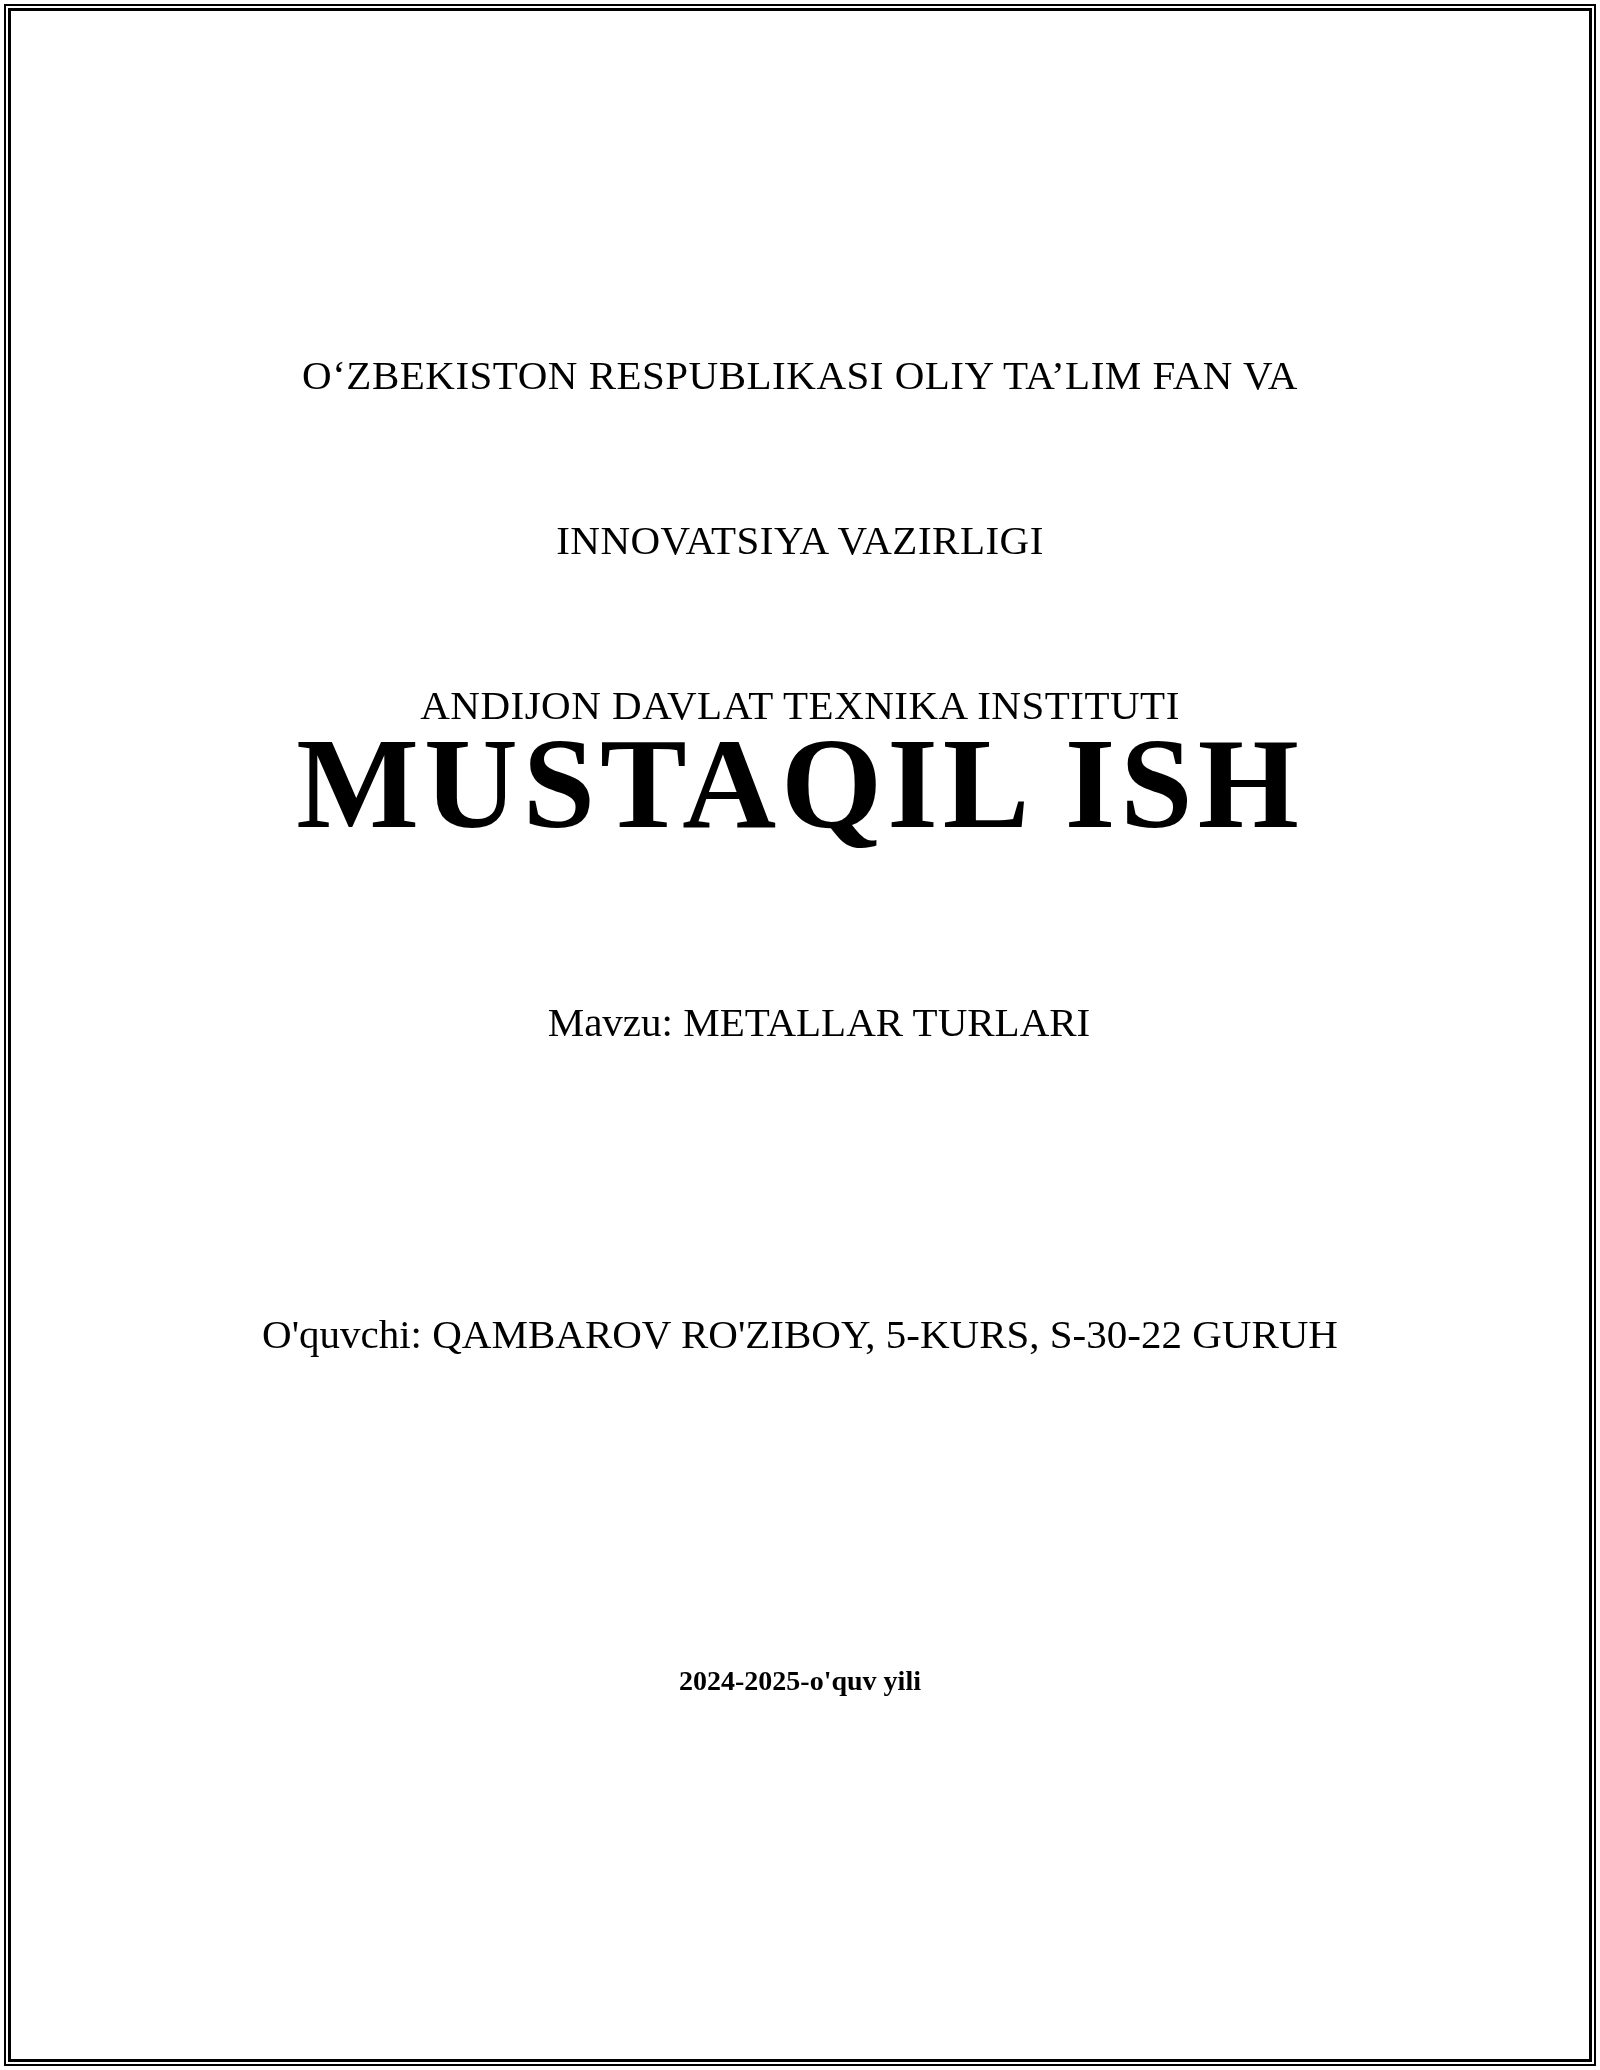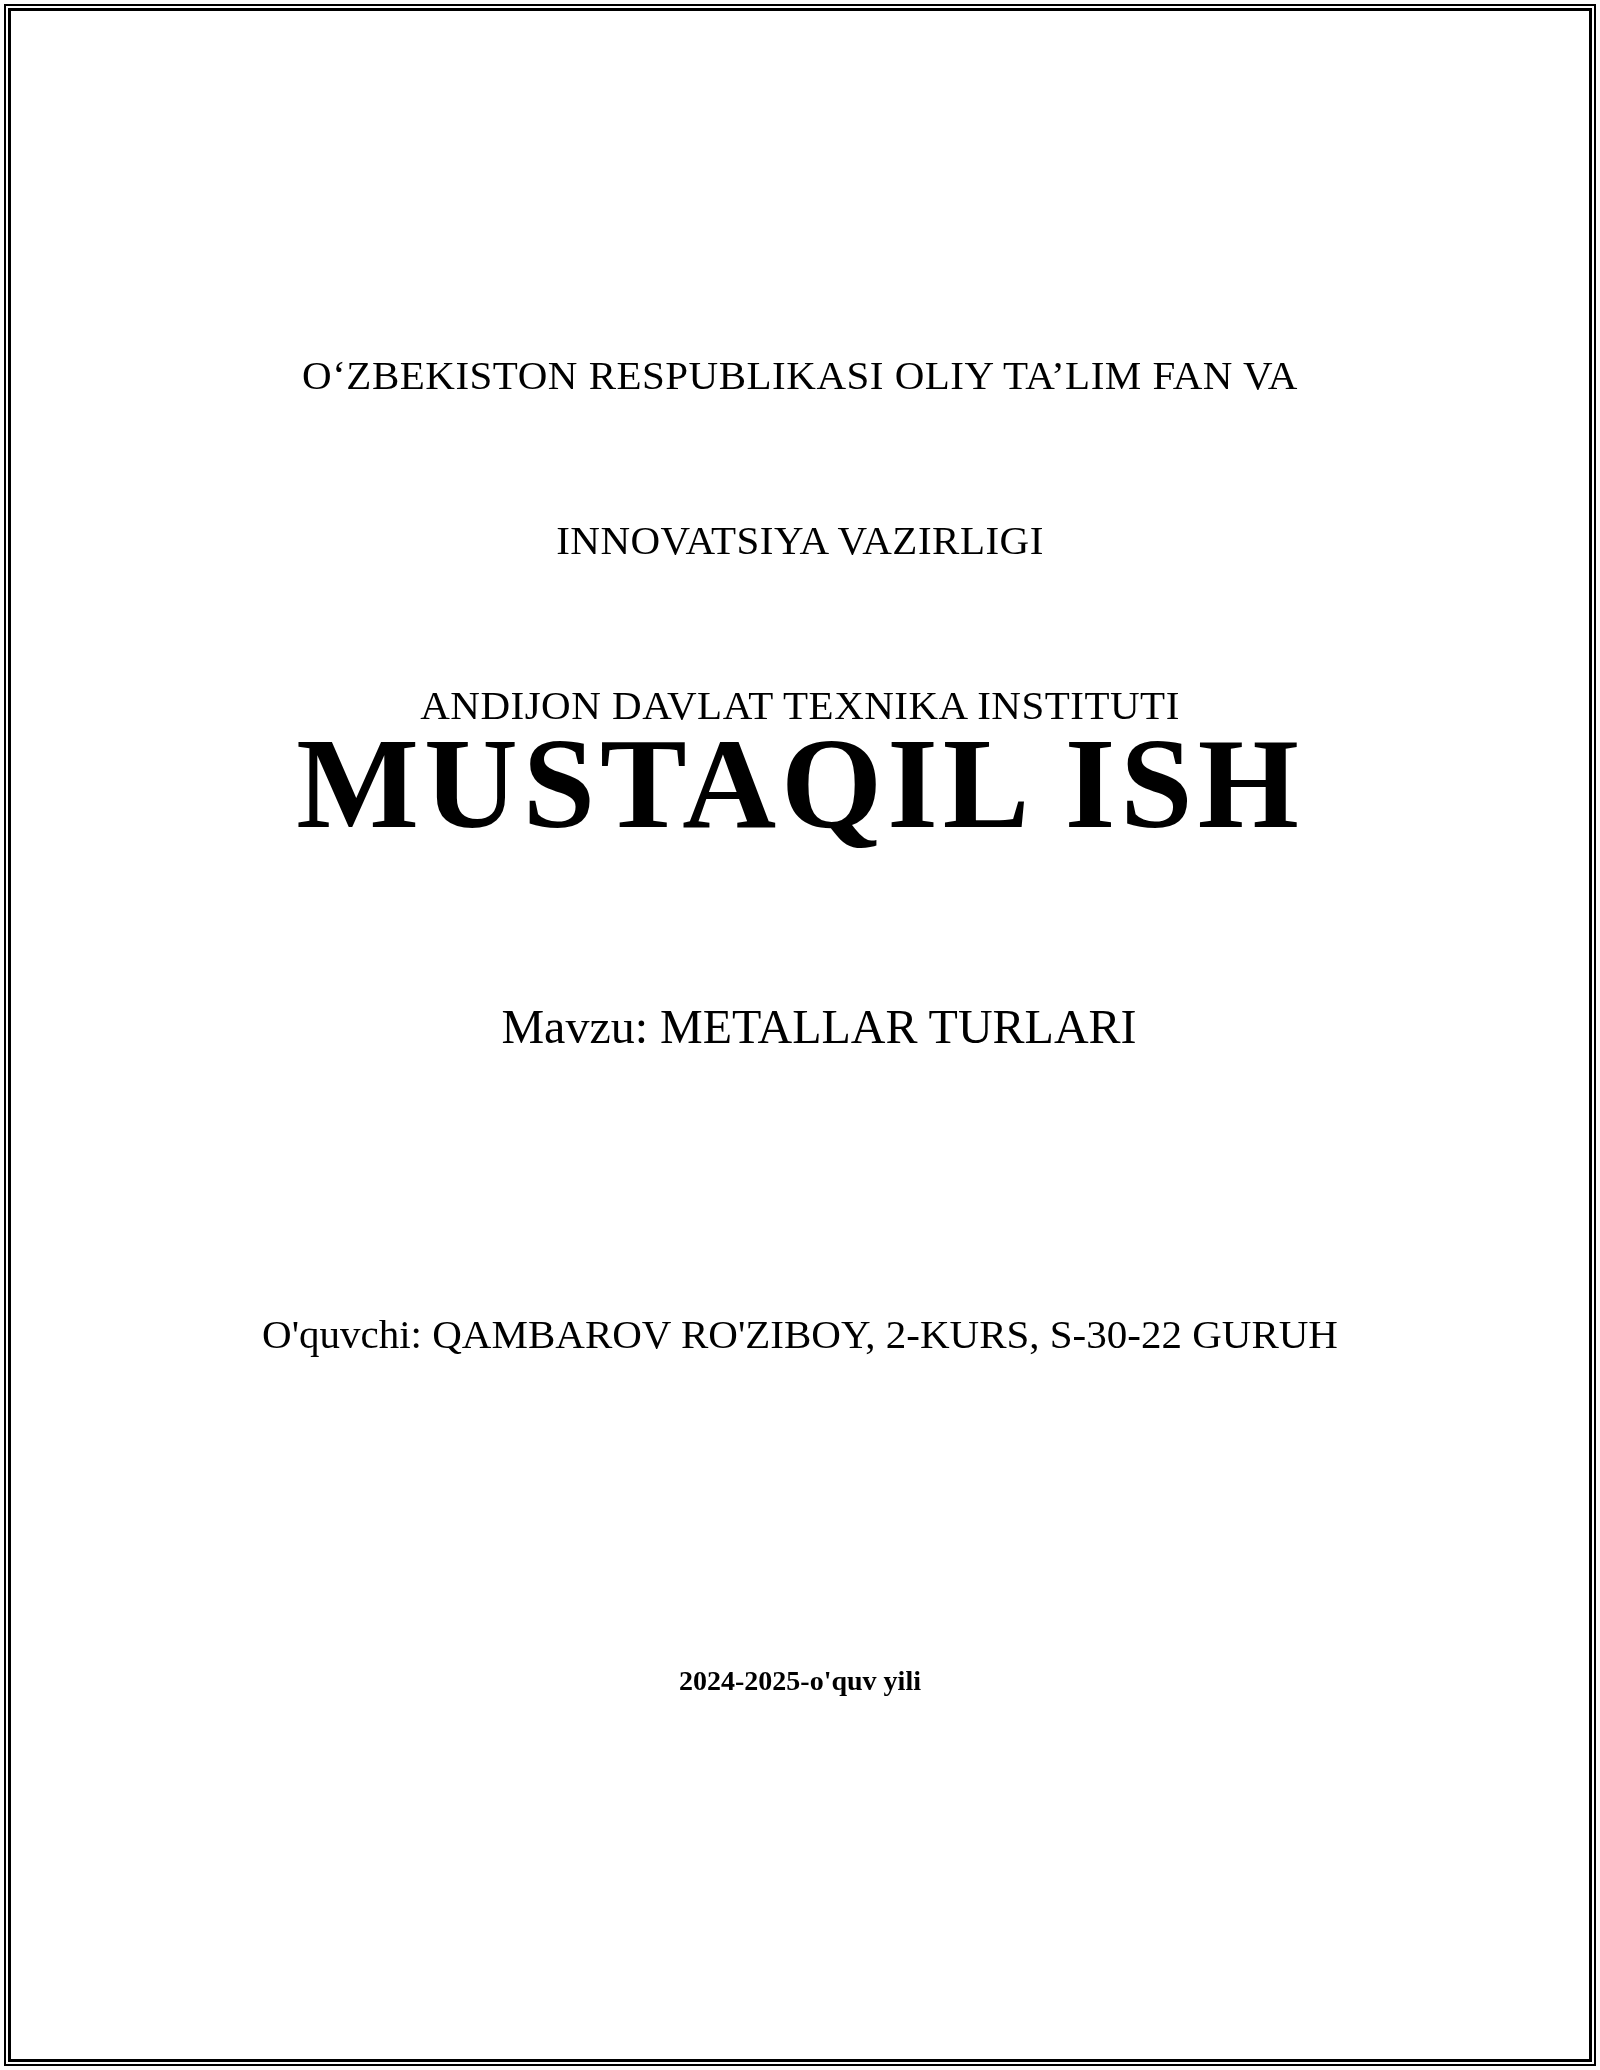--- a/index.html
+++ b/index.html
@@ -47,21 +47,21 @@
   }
   .title {
     top: 712px;
     font-size: 130px;
     line-height: 1.1;
     font-weight: bold;
     letter-spacing: 5px;
   }
   .topic {
     top: 998px;
-    font-size: 48px;
+    font-size: 41px;
     line-height: 1.2;
     padding-left: 38px;
   }
   .student {
     top: 1310px;
     font-size: 41px;
     line-height: 1.2;
   }
   .year {
     top: 1664px;
@@ -82,17 +82,17 @@
   <div class="textblock title">MUSTAQIL ISH</div>
 
   <div class="textblock header">
     <div>O‘ZBEKISTON RESPUBLIKASI OLIY TA’LIM FAN VA</div>
     <div>INNOVATSIYA VAZIRLIGI</div>
     <div>ANDIJON DAVLAT TEXNIKA INSTITUTI</div>
   </div>
 
   <div class="textblock topic">Mavzu: METALLAR TURLARI</div>
 
-  <div class="textblock student">O'quvchi: QAMBAROV RO'ZIBOY, 2-KURS, S-30-22 GURUH</div>
+  <div class="textblock student">O'quvchi: QAMBAROV RO'ZIBOY, 5-KURS, S-30-22 GURUH</div>
 
   <div class="textblock year">2024-2025-o'quv yili</div>
 
 </div>
 
 </body></html>

